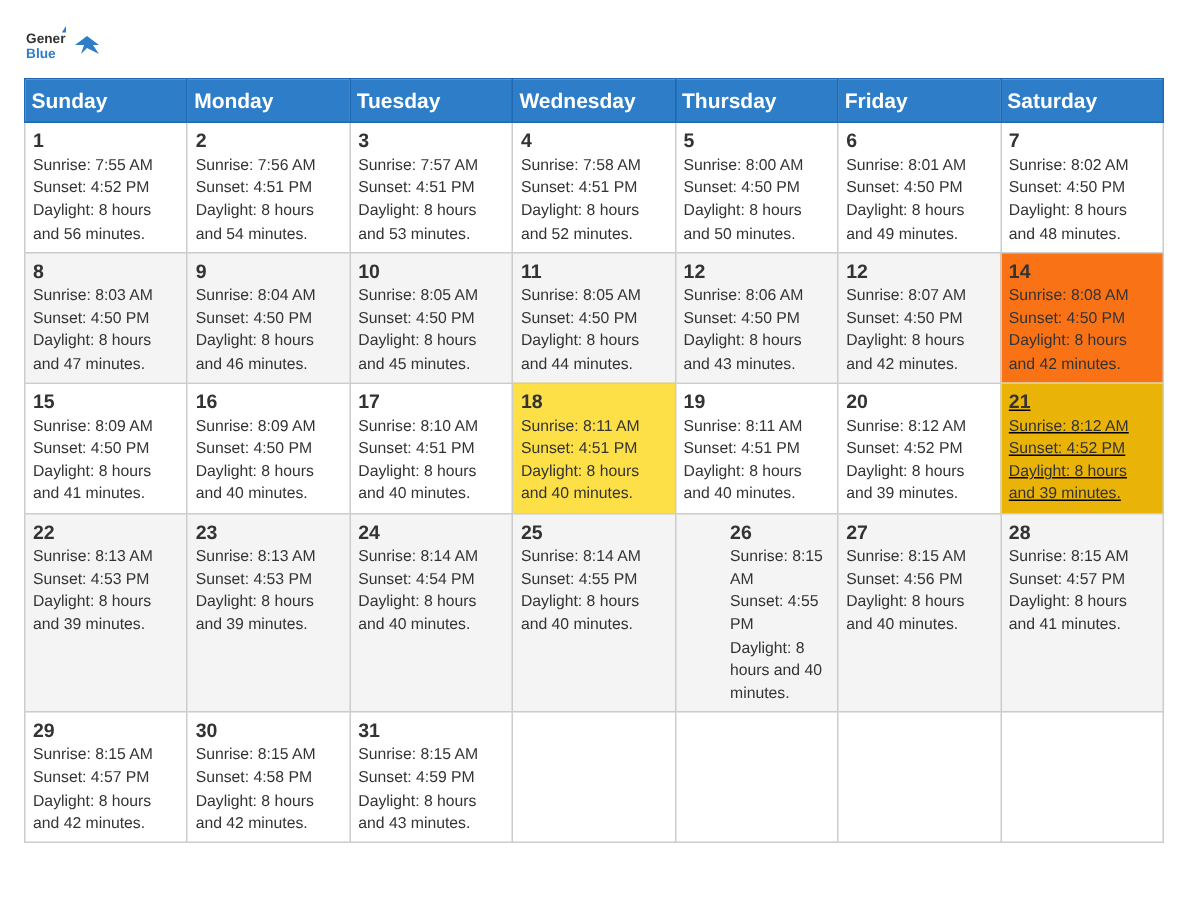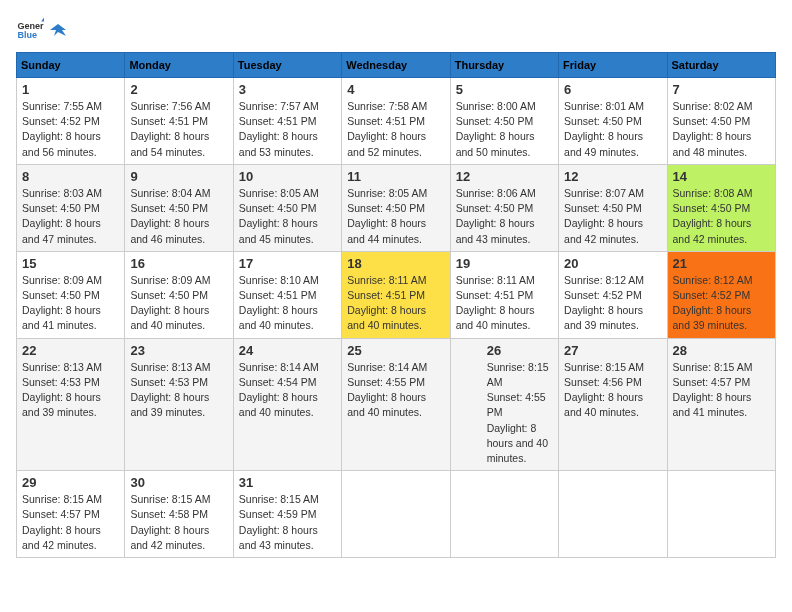--- a/index.html
+++ b/index.html
@@ -49,24 +49,24 @@
       font-size: 14px;
       color: #555;
     }
     .calendar {
       width: 100%;
       border-collapse: collapse;
       font-size: 11px;
     }
     .calendar th {
       background: #2e7dc9;
-      color: #000000;
+      color: #ffffff;
       padding: 6px 4px;
       text-align: left;
-      font-size: 11px;
+      font-size: 14px;
       font-weight: bold;
       border: 1px solid #2069b0;
     }
     .calendar td {
       border: 1px solid #ccc;
       vertical-align: top;
       padding: 4px 5px;
       width: 14.28%;
       min-height: 80px;
       background: #fff;
@@ -179,21 +179,21 @@
         <span class="day-info">Sunrise: 8:05 AM<br>Sunset: 4:50 PM<br>Daylight: 8 hours and 44 minutes.</span>
       </td>
         <td style="background: rgb(244, 244, 244);">
         <span class="day-number">12</span>
         <span class="day-info">Sunrise: 8:06 AM<br>Sunset: 4:50 PM<br>Daylight: 8 hours and 43 minutes.</span>
       </td>
         <td style="background: rgb(244, 244, 244);">
         <span class="day-number">12</span>
         <span class="day-info">Sunrise: 8:07 AM<br>Sunset: 4:50 PM<br>Daylight: 8 hours and 42 minutes.</span>
       </td>
-        <td style="background: #bef264;">
+        <td style="background: #f97316;">
         <span class="day-number">14</span>
         <span class="day-info">Sunrise: 8:08 AM<br>Sunset: 4:50 PM<br>Daylight: 8 hours and 42 minutes.</span>
       </td>
       </tr>
       <tr>
         <td style="background: rgb(255, 255, 255);">
         <span class="day-number">15</span>
         <span class="day-info">Sunrise: 8:09 AM<br>Sunset: 4:50 PM<br>Daylight: 8 hours and 41 minutes.</span>
       </td>
         <td style="background: rgb(255, 255, 255);">
@@ -209,21 +209,21 @@
         <span class="day-info">Sunrise: 8:11 AM<br>Sunset: 4:51 PM<br>Daylight: 8 hours and 40 minutes.</span>
       </td>
         <td style="background: rgb(255, 255, 255);">
         <span class="day-number">19</span>
         <span class="day-info">Sunrise: 8:11 AM<br>Sunset: 4:51 PM<br>Daylight: 8 hours and 40 minutes.</span>
       </td>
         <td style="background: rgb(255, 255, 255);">
         <span class="day-number">20</span>
         <span class="day-info">Sunrise: 8:12 AM<br>Sunset: 4:52 PM<br>Daylight: 8 hours and 39 minutes.</span>
       </td>
-        <td style="background: #f97316;">
+        <td style="background: #eab308; text-decoration: underline;">
         <span class="day-number">21</span>
         <span class="day-info">Sunrise: 8:12 AM<br>Sunset: 4:52 PM<br>Daylight: 8 hours and 39 minutes.</span>
       </td>
       </tr>
       <tr>
         <td style="background: rgb(244, 244, 244);">
         <span class="day-number">22</span>
         <span class="day-info">Sunrise: 8:13 AM<br>Sunset: 4:53 PM<br>Daylight: 8 hours and 39 minutes.</span>
       </td>
         <td style="background: rgb(244, 244, 244);">

